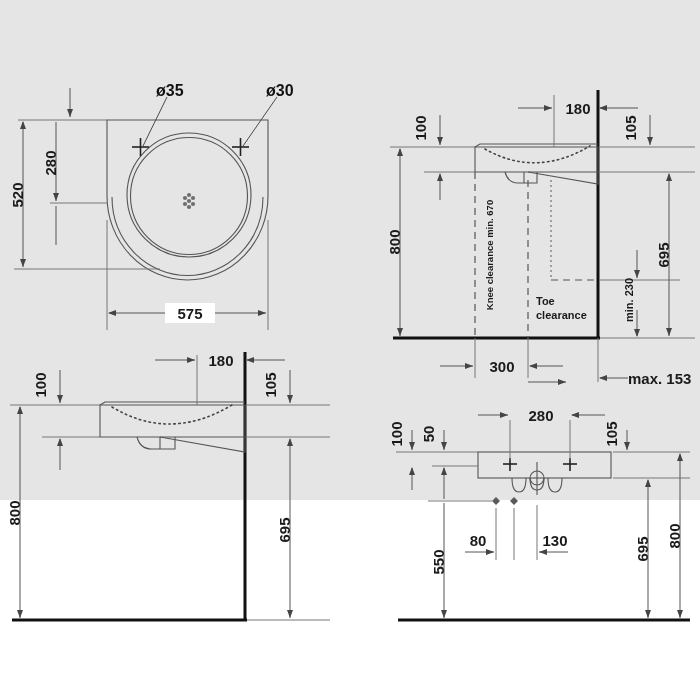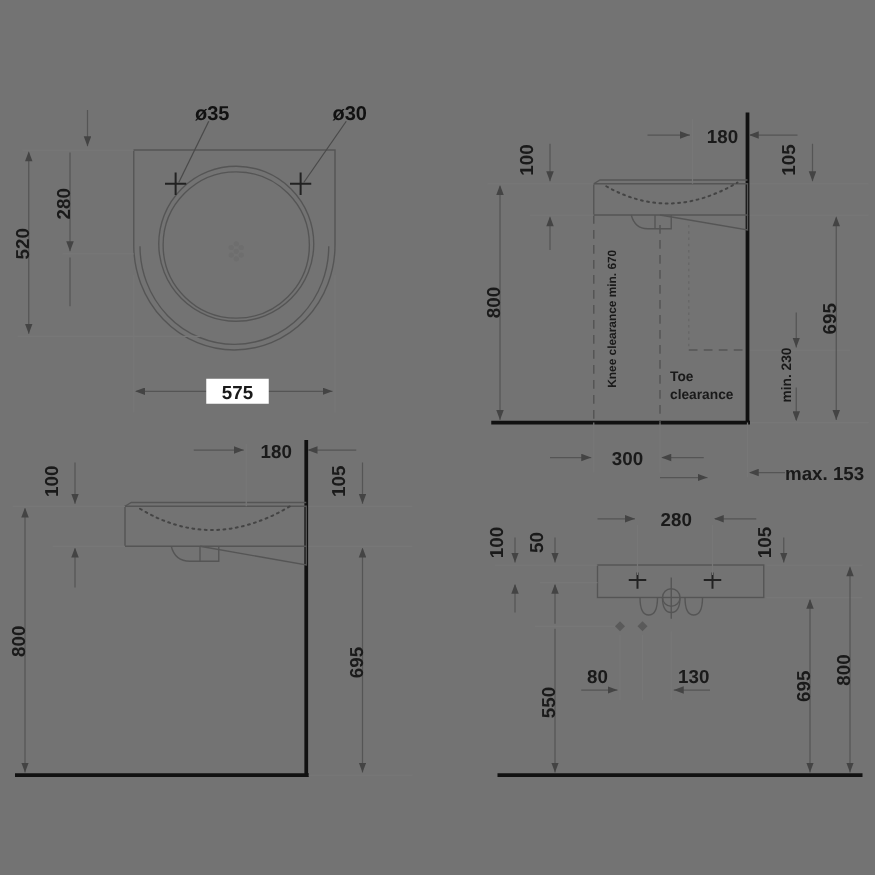--- a/index.html
+++ b/index.html
@@ -9,22 +9,22 @@
   }
   body {
     width: 700px;
     height: 700px;
     font-family: "Liberation Sans", sans-serif;
     overflow: hidden;
   }
   #sheet {
     position: relative;
     width: 700px;
-    height: 700px;
-    background: #737373;
+    height: 500px;
+    background: #e5e5e5;
   }
   svg { display: block; }
   .dimtxt {
     font-family: "Liberation Sans", sans-serif;
     font-weight: bold;
     font-size: 15px;
     fill: #1a1a1a;
   }
   .dimtxt-sm {
     font-family: "Liberation Sans", sans-serif;

